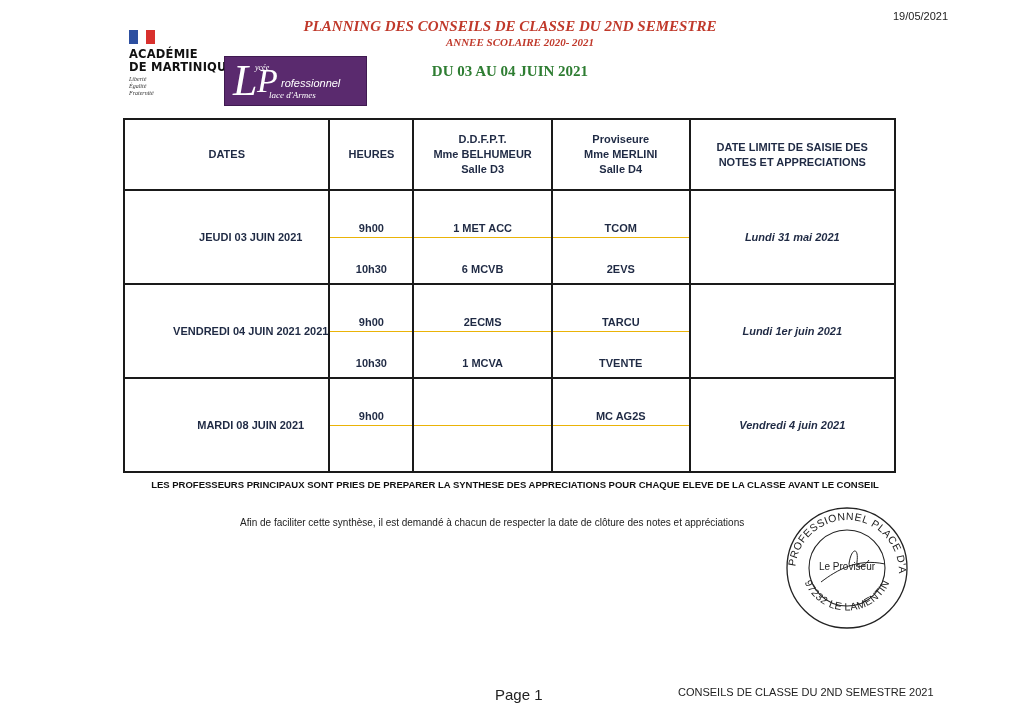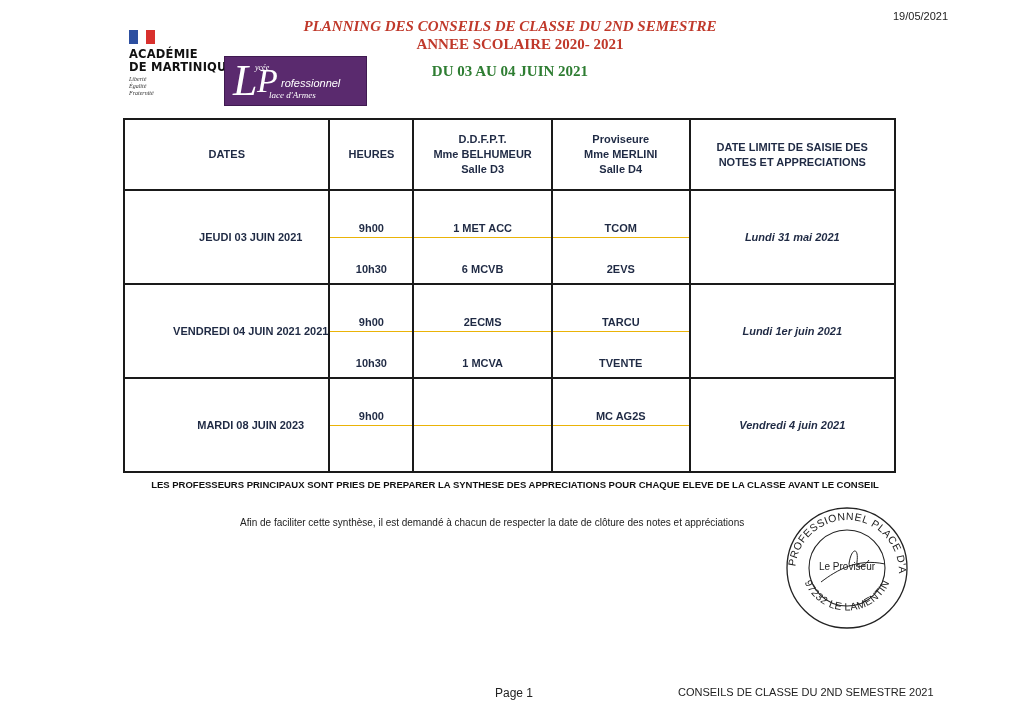--- a/index.html
+++ b/index.html
@@ -16,21 +16,21 @@
 
     .logo { position: absolute; left: 224px; top: 56px; width: 143px; height: 50px; background: #5a2a6e; border: 1px solid #3f1a50; overflow: hidden; }
     .logo .L { position: absolute; left: 8px; top: 0px; font-family: "Liberation Serif", serif; font-style: italic; font-size: 44px; color: #fff; line-height: 48px; }
     .logo .P { position: absolute; left: 32px; top: 4px; font-family: "Liberation Serif", serif; font-style: italic; font-size: 34px; color: #fff; line-height: 40px; }
     .logo .t1 { position: absolute; left: 30px; top: 6px; font-family: "Liberation Serif", serif; font-style: italic; font-size: 8px; color: #fff; }
     .logo .t2 { position: absolute; left: 56px; top: 20px; font-family: Liberation Sans, sans-serif; font-style: italic; font-size: 11px; color: #fff; }
     .logo .t3 { position: absolute; left: 44px; top: 33px; font-family: "Liberation Serif", serif; font-style: italic; font-size: 9px; color: #fff; }
 
     .title1, .title2, .title3 { position: absolute; font-family: "Liberation Serif", serif; font-weight: bold; text-align: center; }
     .title1 { left: 240px; width: 540px; top: 18px; font-size: 15px; color: #c0392b; font-style: italic; }
-    .title2 { left: 320px; width: 400px; top: 36px; font-size: 15px; color: #c0392b; }
+    .title2 { left: 320px; width: 400px; top: 36px; font-size: 11px; color: #c0392b; font-style: italic; }
     .title3 { left: 370px; width: 280px; top: 63px; font-size: 15px; color: #2e7d32; }
     .print-date { position: absolute; left: 893px; top: 10px; font-size: 11px; color: #222; }
 
     table.planning { position: absolute; left: 123px; top: 118px; width: 773px; border-collapse: collapse; }
     table.planning td, table.planning th { border: 2px solid #1a1a1a; text-align: center; vertical-align: middle; font-weight: bold; font-size: 11px; color: #1f2a44; }
     table.planning th { height: 71px; line-height: 15px; }
     .col-dates { width: 206px; }
     .col-heures { width: 84px; }
     .col-ddfpt { width: 139px; }
     .col-prov { width: 138px; }
@@ -41,21 +41,21 @@
     td.sub.top { border-bottom: 1px solid #eab308; margin-left: 26px; }
     td.sub.bottom { border-top: 1px solid #1a1a1a; }
     td.sub.top .txt { bottom: 3px; }
     td.limit-cell { color: #d0243c; font-style: italic; font-size: 12px; }
 
     .note1 { position: absolute; left: 120px; width: 790px; top: 479px; text-align: center; font-family: "Liberation Sans", sans-serif; font-weight: bold; font-size: 9.5px; color: #111; }
     .note2 { position: absolute; left: 240px; top: 517px; font-family: "Liberation Sans", sans-serif; font-size: 10px; color: #222; }
 
     .stamp { position: absolute; left: 777px; top: 500px; width: 140px; height: 130px; }
 
-    .footer-page { position: absolute; left: 495px; top: 686px; font-size: 12px; color: #222; }
+    .footer-page { position: absolute; left: 495px; top: 686px; font-size: 15px; color: #222; }
     .footer-title { position: absolute; left: 678px; top: 686px; font-size: 11px; color: #222; }
   </style>
 </head>
 <body>
 
 <div class="flag">
   <span class="b"></span>
     <span class="w"></span>
     <span class="r"></span>
 </div>
@@ -156,21 +156,21 @@
         </td>
       <td class="sub bottom">
           <div class="txt">1 MCVA</div>
         </td>
       <td class="sub bottom">
           <div class="txt">TVENTE</div>
         </td>
     </tr>
 
     <tr>
-      <td rowspan="2" class="date-cell">MARDI 08 JUIN  2023</td>
+      <td rowspan="2" class="date-cell">MARDI 08 JUIN  2021</td>
       <td class="sub top">
           <div class="txt">9h00</div>
         </td>
       <td class="sub top">
           <div class="txt"></div>
         </td>
       <td class="sub top">
           <div class="txt">MC AG2S</div>
         </td>
       <td rowspan="2" class="limit-cell">Vendredi 4 juin 2021</td>

